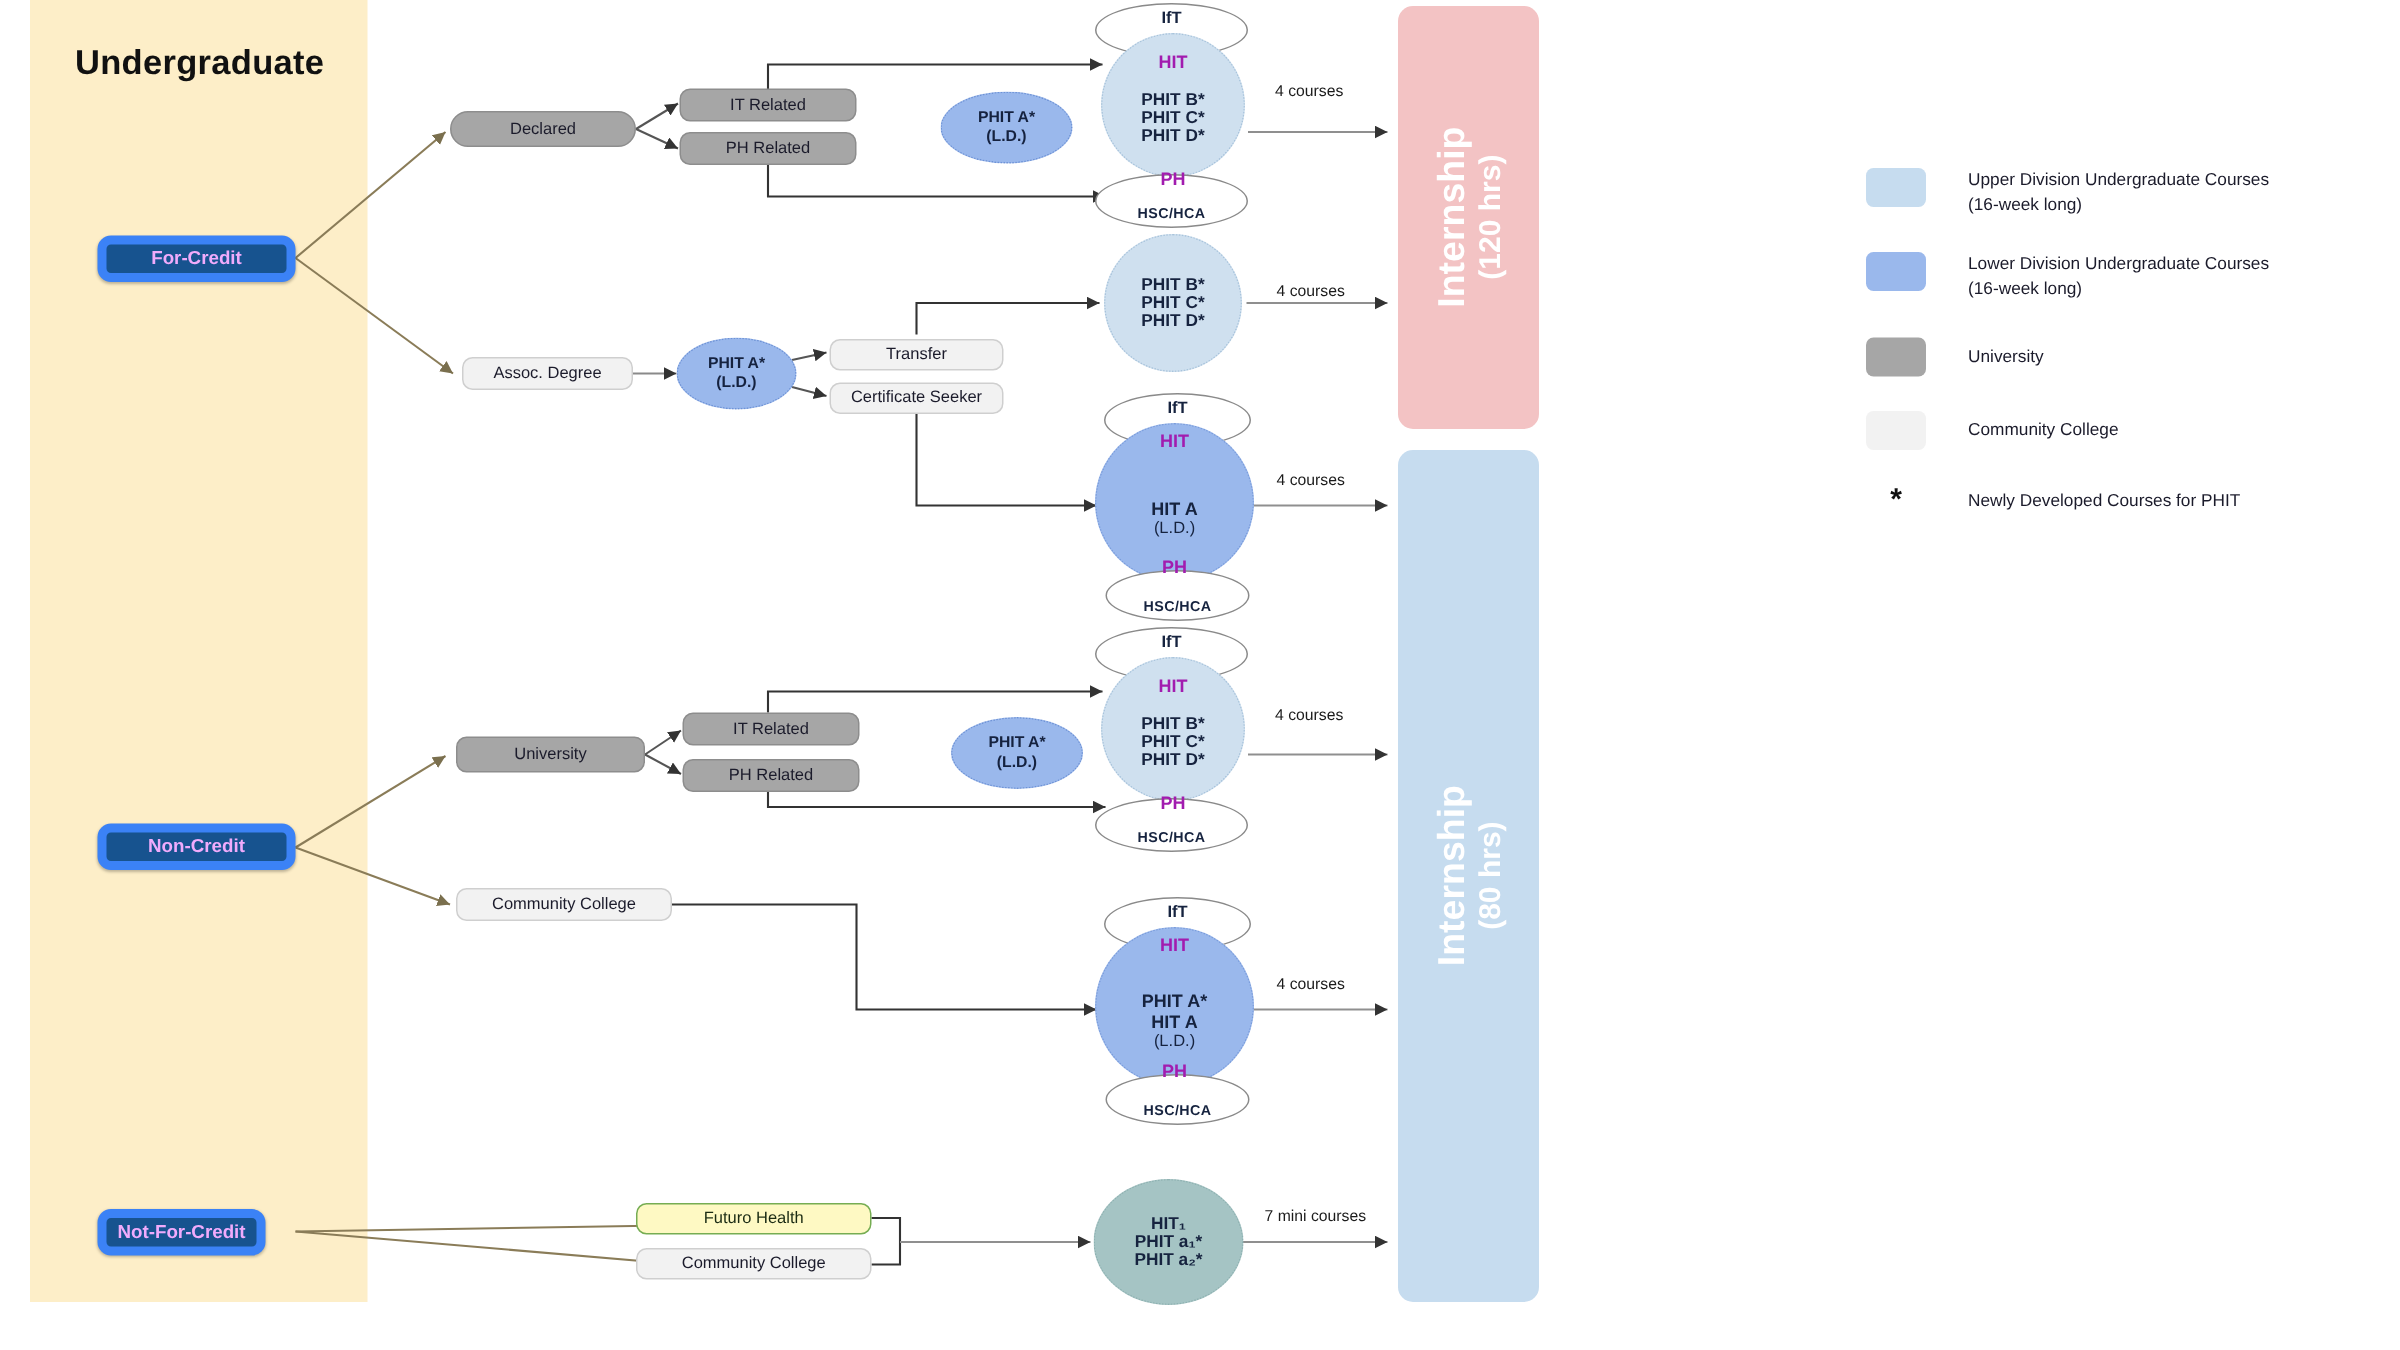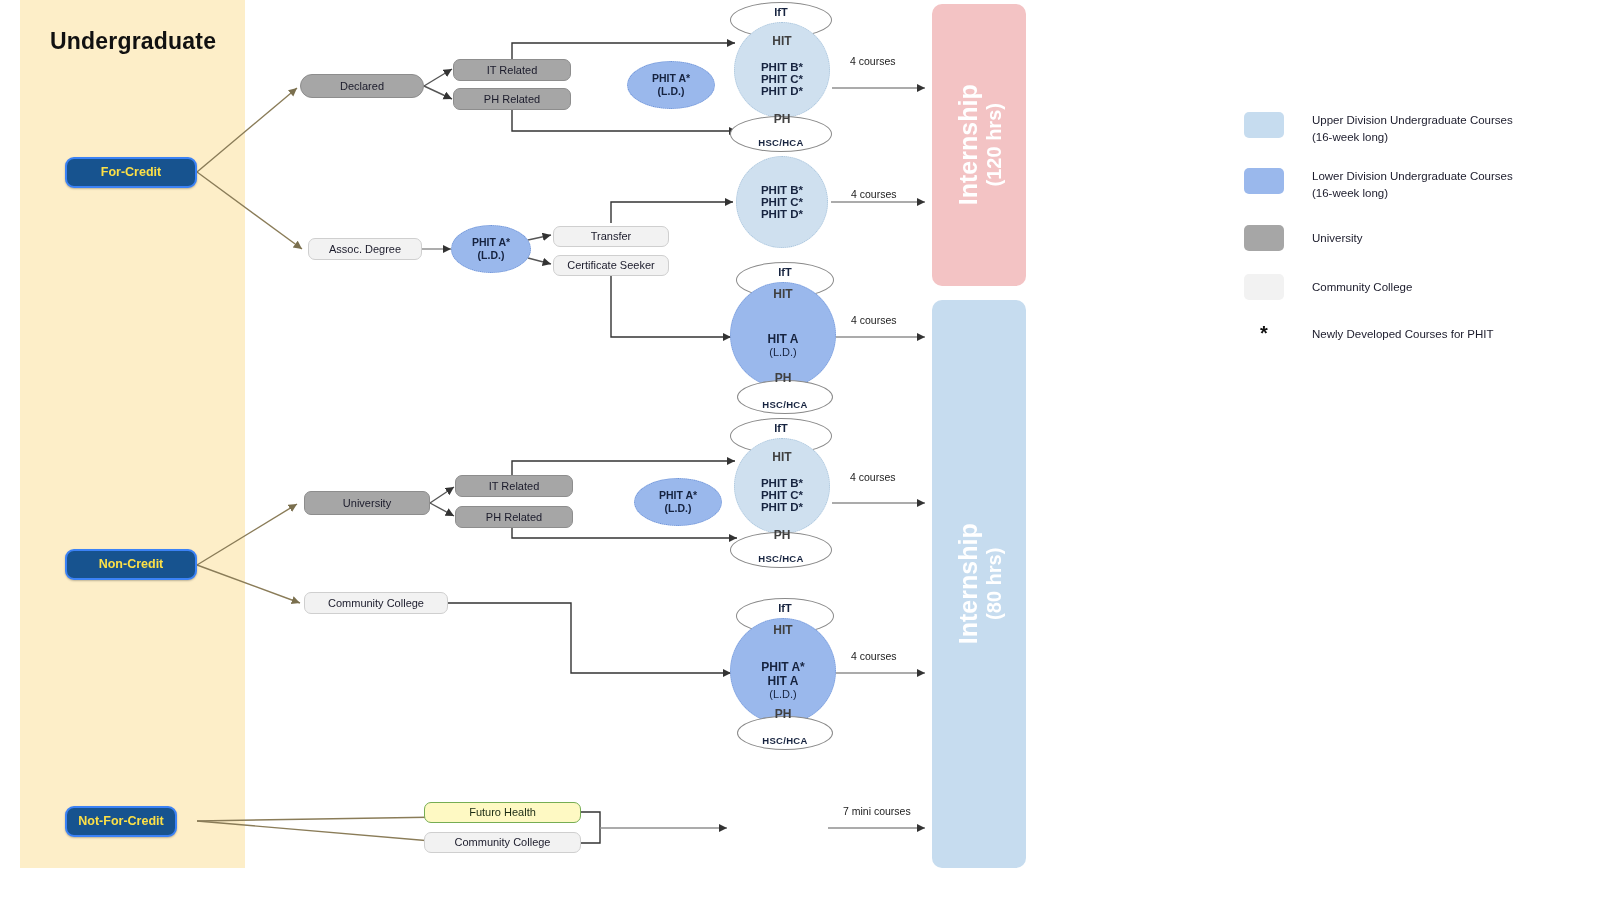--- a/index.html
+++ b/index.html
@@ -27,22 +27,22 @@
   svg.links{position:absolute;left:0;top:0;width:1600px;height:900px;pointer-events:none;}
 
   
   .node{
     position:absolute;box-sizing:border-box;
     display:flex;align-items:center;justify-content:center;
     text-align:center;border-radius:7px;
     font-size:11px;line-height:1.15;
   }
   .node.blue{
-    background:#17538f;color:#fde047;font-weight:bold;
-    border:2px solid #3b82f6;border-radius:9px;
+    background:#17538f;color:#f0abfc;font-weight:bold;
+    border:6px solid #3b82f6;border-radius:9px;
     font-size:12.5px;
     box-shadow:0 1px 2px rgba(0,0,0,.25);
   }
   .node.univ{
     background:#a6a6a6;color:#1b1b2b;border:1px solid #8d8d8d;
   }
   .node.cc{
     background:#f2f2f2;color:#1b1b2b;border:1px solid #cfcfcf;
   }
   .node.green{
@@ -78,21 +78,21 @@
     background:#ffffff;border:1px solid #8a8a8a;
     display:flex;align-items:center;justify-content:center;
     font-size:11px;font-weight:bold;color:#16233f;
   }
   .cap.top{align-items:flex-start;padding-top:3px;}
   .cap.bot{align-items:flex-end;padding-bottom:3px;font-size:9.5px;letter-spacing:.3px;}
 
   
   .overlab{
     position:absolute;text-align:center;font-size:12px;font-weight:bold;
-    color:#404040;
+    color:#a21caf;
   }
 
   .edge-label{
     position:absolute;font-size:10.5px;color:#1b1b1b;
     white-space:nowrap;
   }
 
   
   .intern{
     position:absolute;border-radius:10px;
@@ -267,20 +267,25 @@
     <span style="font-size:11px;font-weight:normal">(L.D.)</span>
   </div>
   <div class="cap bot" style="left:737px;top:716px;width:96px;height:34px;">HSC/HCA</div>
   <div class="overlab" style="left:730px;top:623px;width:106px;">HIT</div>
   <div class="overlab" style="left:730px;top:707px;width:106px;">PH</div>
   <div class="edge-label" style="left:851px;top:650px;">4 courses</div>
 
   <div class="node green" style="left:424px;top:802px;width:157px;height:21px;">Futuro Health</div>
   <div class="node cc" style="left:424px;top:832px;width:157px;height:21px;">Community College</div>
 
+  <div class="circle mini" style="left:729px;top:786px;width:100px;height:84px;">
+    <span style="font-size:11.5px">HIT₁</span>
+    <span style="font-size:11.5px">PHIT a₁*</span>
+    <span style="font-size:11.5px">PHIT a₂*</span>
+  </div>
   <div class="edge-label" style="left:843px;top:805px;">7 mini courses</div>
 
   <div class="intern pink" style="left:932px;top:4px;width:94px;height:282px;">
     <div class="vtext">
       <span>Internship</span>
       <span class="vsub">(120 hrs)</span>
     </div>
   </div>
   <div class="intern blue" style="left:932px;top:300px;width:94px;height:568px;">
     <div class="vtext">

